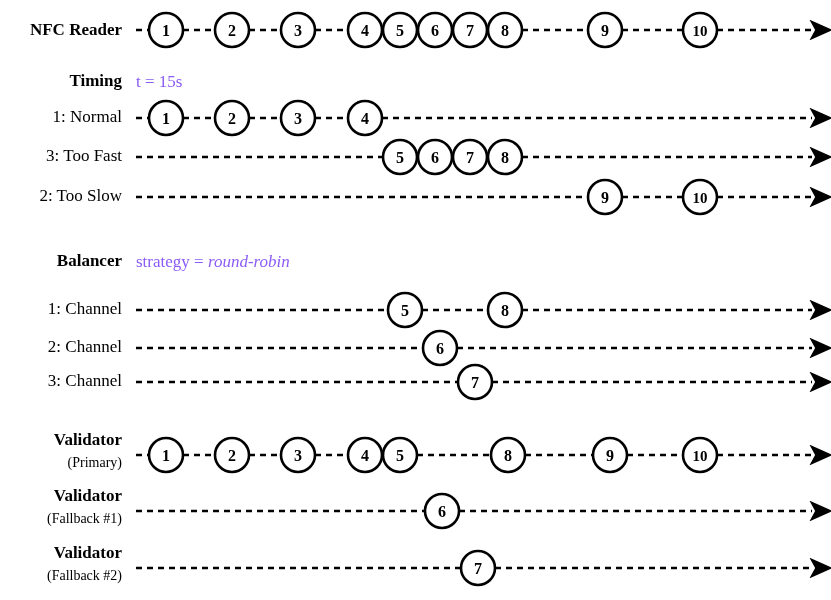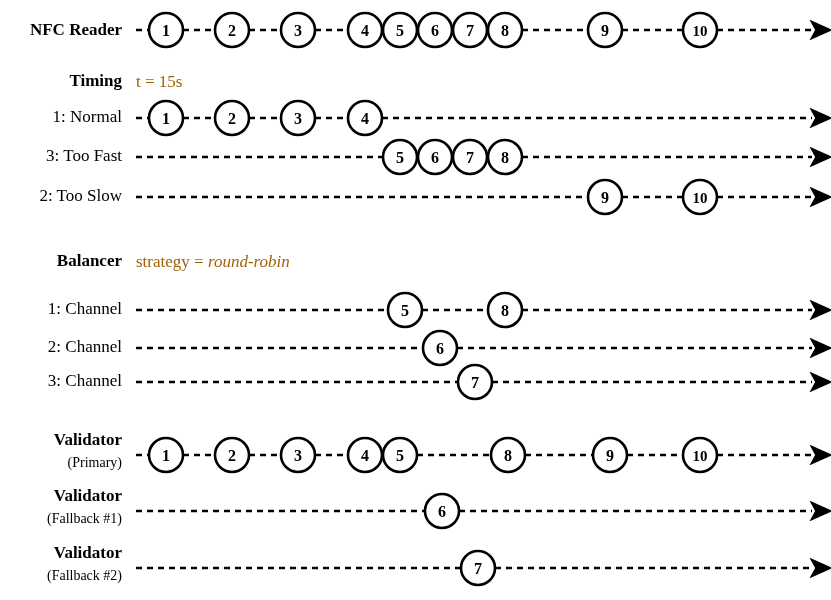--- a/index.html
+++ b/index.html
@@ -20,21 +20,21 @@
     color:#000;
   }
   .lbl-bold{font-weight:bold;font-size:17px;}
   .lbl-plain{font-weight:normal;font-size:17px;}
   .lbl-sub{font-weight:normal;font-size:14px;}
   .hdr-note{
     position:absolute;
     font-size:17px;
     font-weight:normal;
     white-space:nowrap;
-    color:#a16207;
+    color:#8b5cf6;
   }
   .hdr-note i{font-style:italic;}
   .marble-num{
     font-family:"Liberation Serif","DejaVu Serif",serif;
     font-weight:bold;
     fill:#000;
   }
 </style>
 </head>
 <body>

